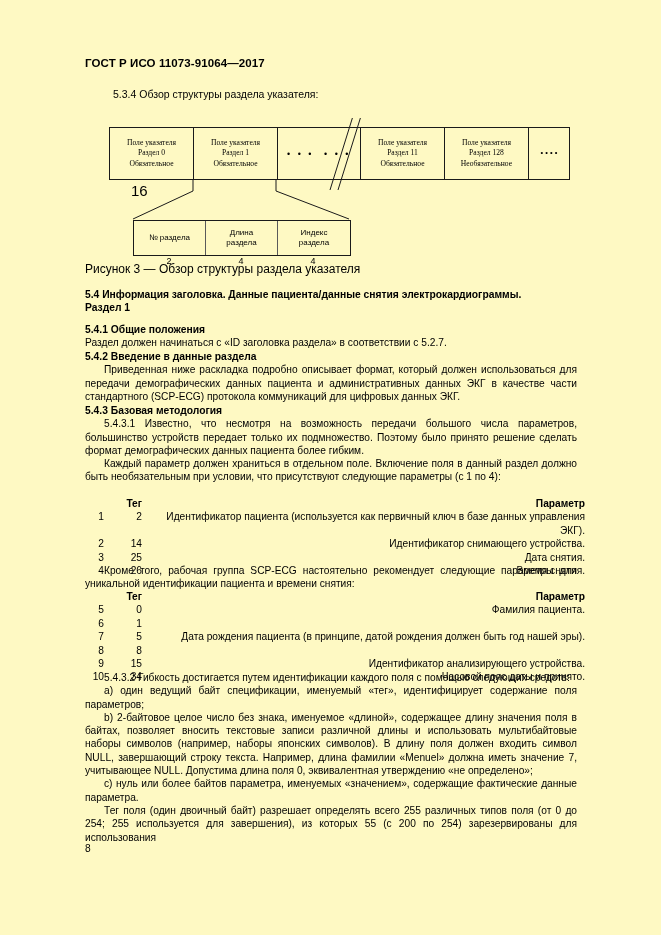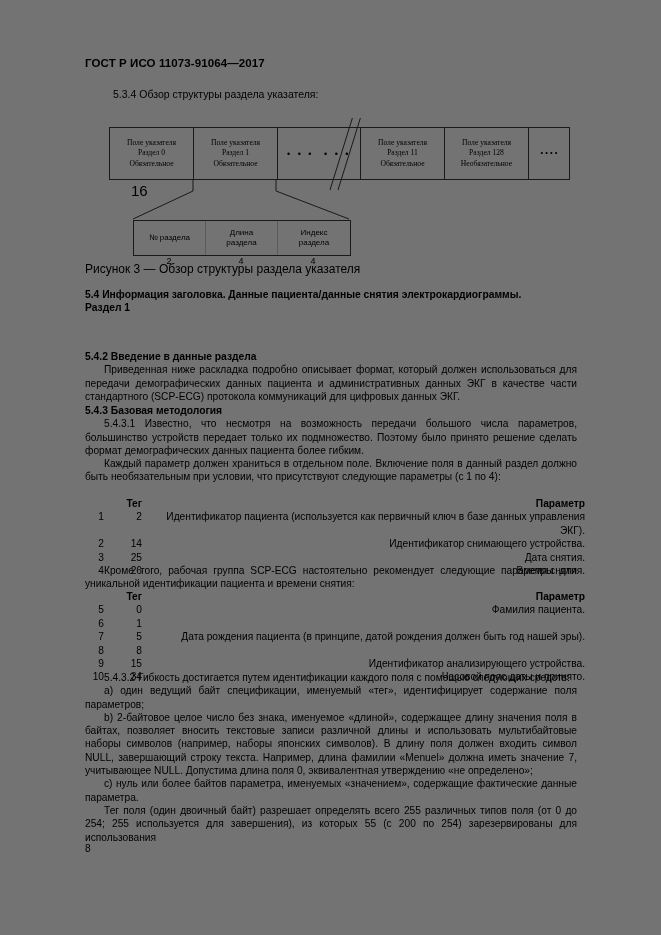--- a/index.html
+++ b/index.html
@@ -8,21 +8,21 @@
     background: #ffffff;
   }
   body {
     font-family: "Liberation Sans", sans-serif;
     color: #000000;
   }
   .page {
     position: relative;
     width: 661px;
     height: 935px;
-    background: #737373;
+    background: #fef9c3;
     overflow: hidden;
     box-sizing: border-box;
   }
   .doc-header {
     position: absolute;
     left: 85px;
     top: 57px;
     font-size: 11.5px;
     font-weight: bold;
     letter-spacing: 0.1px;
@@ -258,20 +258,24 @@
     <div class="undernum" style="left:192px;">4</div>
   </div>
 
   <div class="fig-caption">Рисунок 3 — Обзор структуры раздела указателя</div>
 
   <div class="txt" style="top:288px;">
     <h3 class="head">5.4 Информация заголовка. Данные пациента/данные снятия электрокардиограммы.</h3>
     <h3 class="head">Раздел 1</h3>
   </div>
 
+  <div class="txt" style="top:323px;">
+    <h3 class="head">5.4.1 Общие положения</h3>
+    <p class="para noind">Раздел должен начинаться с «ID заголовка раздела» в соответствии с 5.2.7.</p>
+  </div>
 
   <div class="txt" style="top:350px;">
     <h3 class="head">5.4.2 Введение в данные раздела</h3>
     <p class="para">Приведенная ниже раскладка подробно описывает формат, который должен использоваться для передачи демографических данных пациента и административных данных ЭКГ в качестве части стандартного (SCP-ECG) протокола коммуникаций для цифровых данных ЭКГ.</p>
   </div>
 
   <div class="txt" style="top:404px;">
     <h3 class="head">5.4.3 Базовая методология</h3>
     <p class="para">5.4.3.1 Известно, что несмотря на возможность передачи большого числа параметров, большинство устройств передает только их подмножество. Поэтому было принято решение сделать формат демографических данных пациента более гибким.</p>
     <p class="para">Каждый параметр должен храниться в отдельном поле. Включение поля в данный раздел должно быть необязательным при условии, что присутствуют следующие параметры (с 1 по 4):</p>

